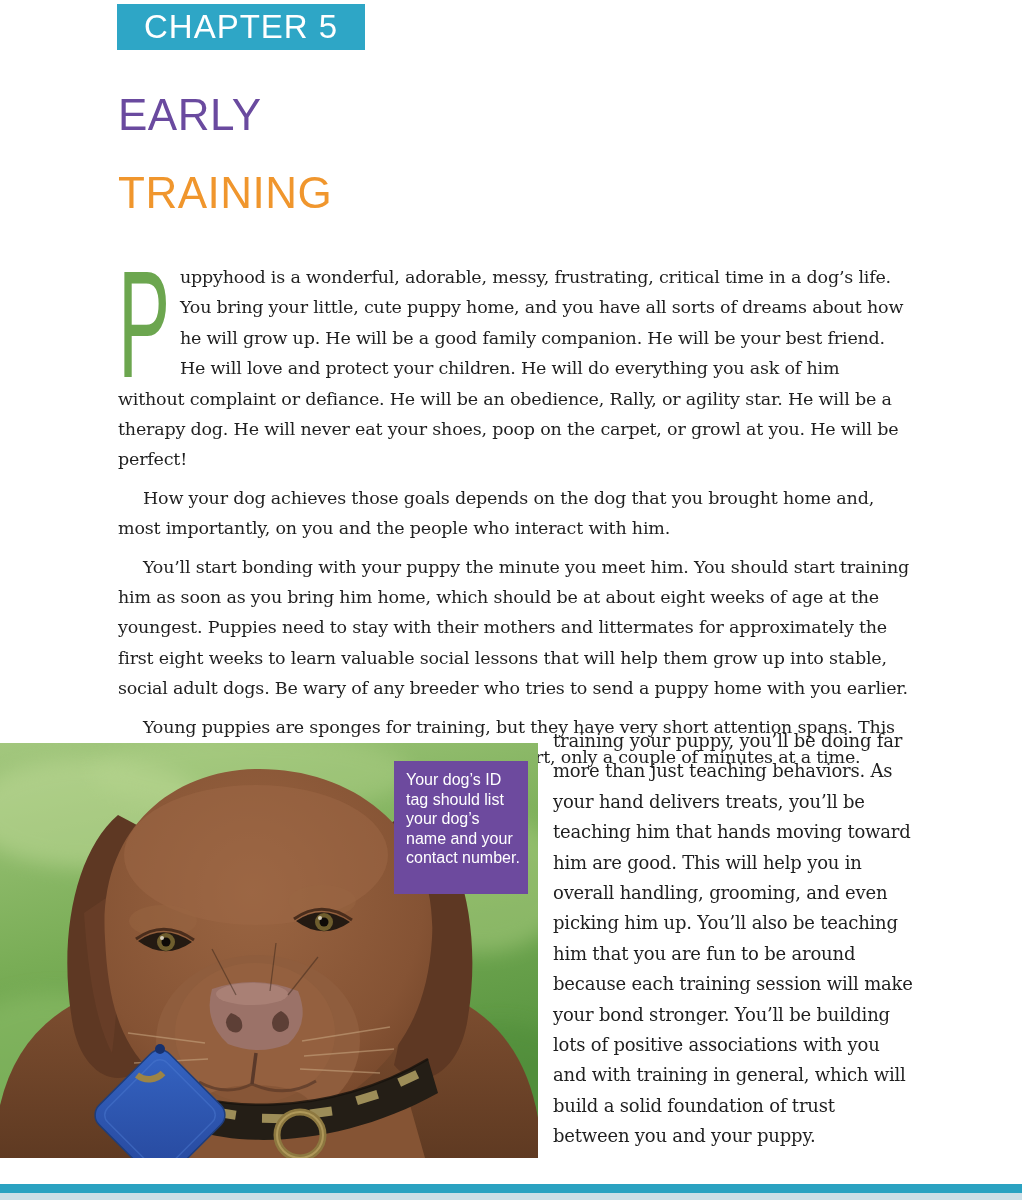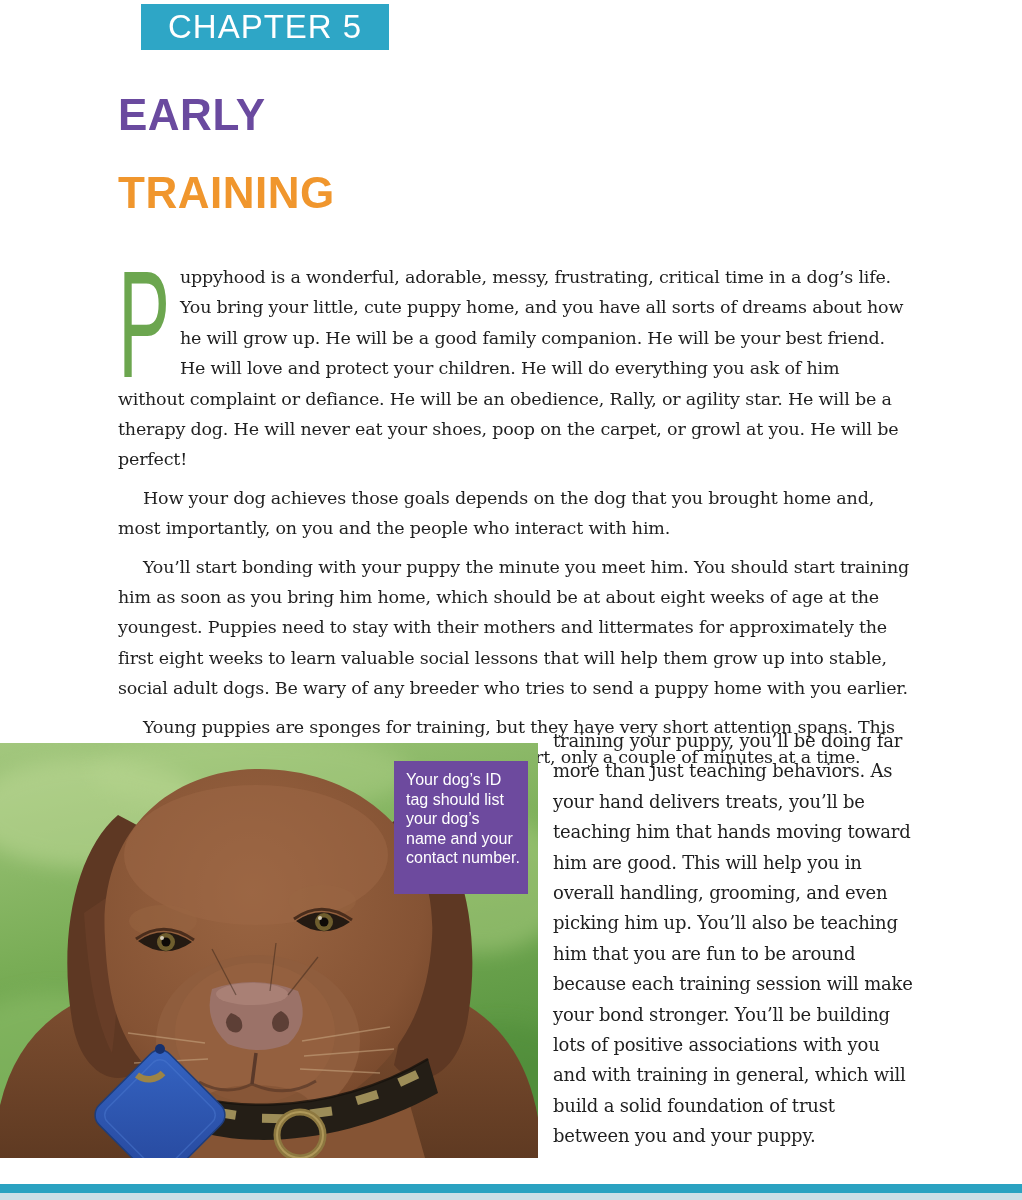--- a/index.html
+++ b/index.html
@@ -8,27 +8,27 @@
     position:relative; width:1022px; height:1200px;
     background:#ffffff; overflow:hidden;
     font-family:"Liberation Sans", sans-serif;
   }
 
   
   .chapter-badge {
     position:absolute; left:117px; top:4px; height:46px;
     background:#2ea6c6; color:#ffffff;
     font-size:33px; line-height:46px; letter-spacing:1px;
-    padding:0 27px; white-space:nowrap;margin-left:24px;
+    padding:0 27px; white-space:nowrap;
   }
 
   
   .page-title {
     position:absolute; left:118px; top:88px;
-    font-weight:700; font-size:44px; line-height:54px; letter-spacing:0.5px;
+    font-weight:400; font-size:44px; line-height:54px; letter-spacing:0.5px;
   }
   .title-line-1 { color:#6a4a9f; display:block; }
   .title-line-2 { color:#f0962d; display:block;margin-top:24px; }
 
   
   .body-copy {
     position:absolute; left:118px; top:262px; width:792px;
     font-family:"DejaVu Serif","Liberation Serif",serif;
     font-size:17.5px; line-height:30.4px; letter-spacing:-0.2px;
     color:#1f1f1f; text-align:left;

